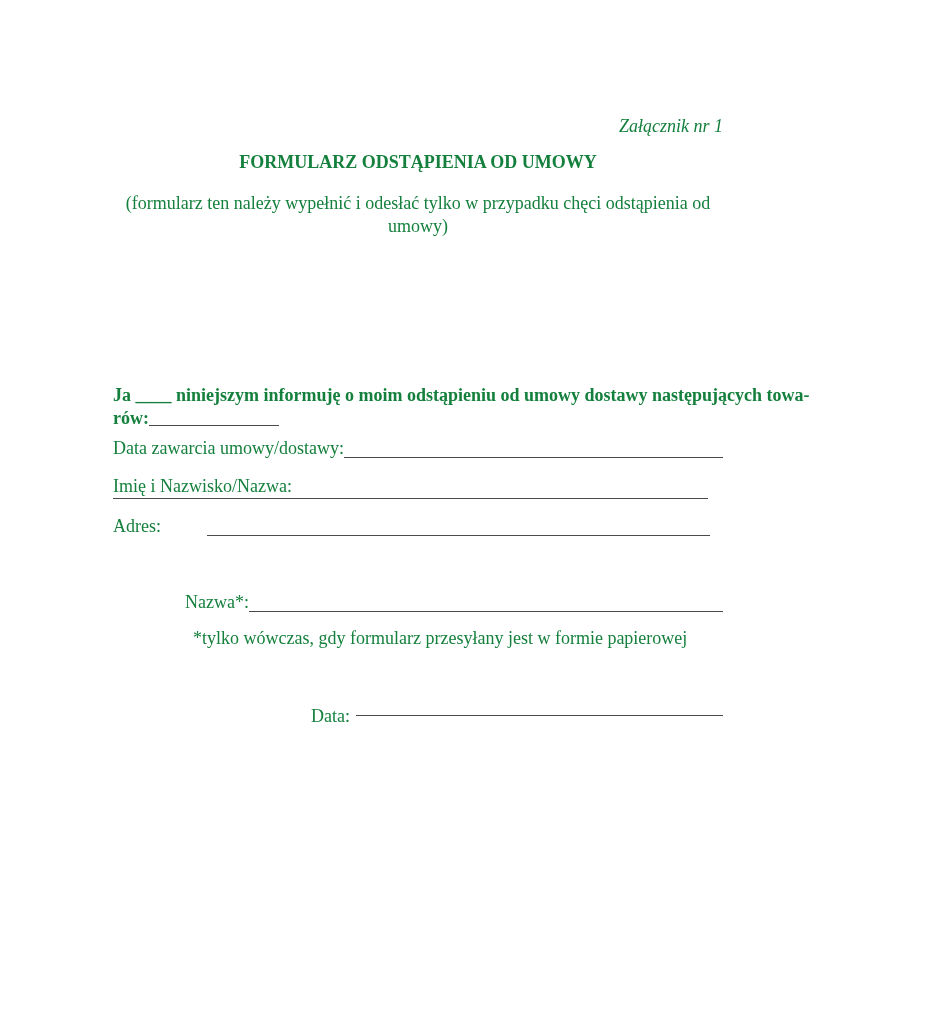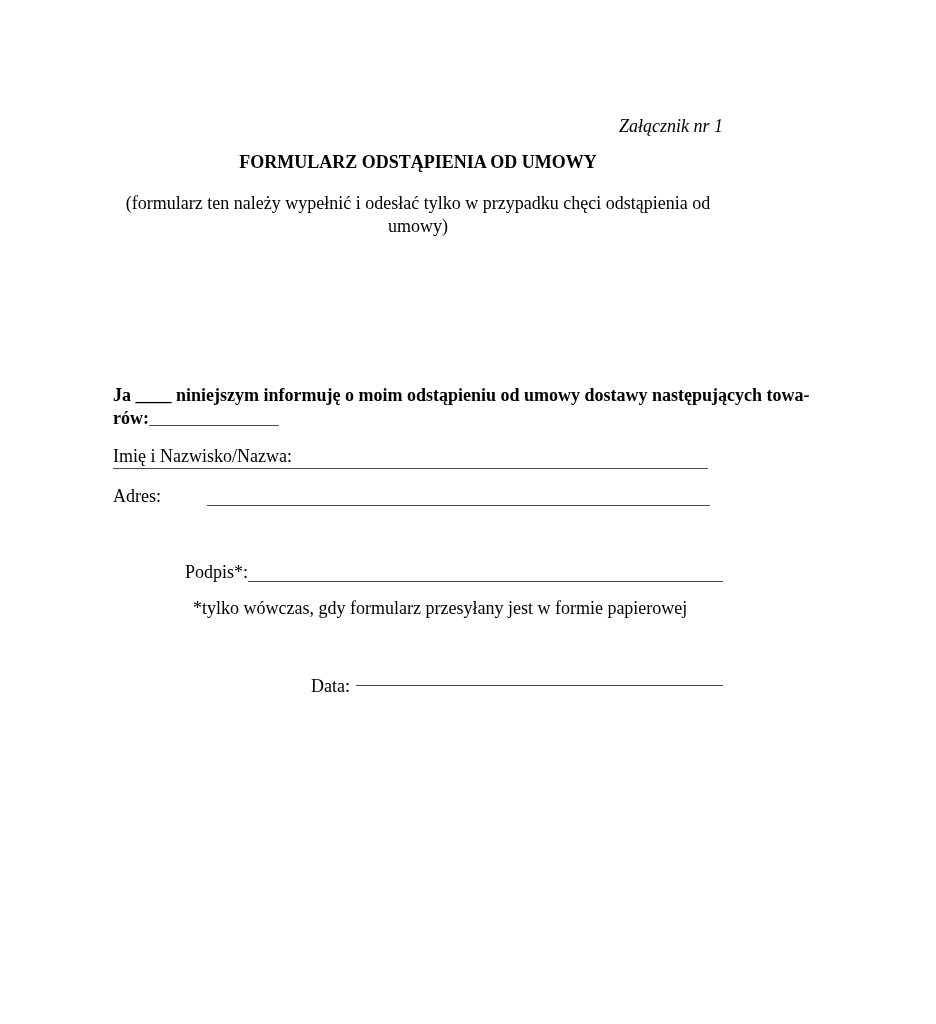--- a/index.html
+++ b/index.html
@@ -3,21 +3,21 @@
 <meta charset="utf-8">
 <style>
   html, body { margin: 0; padding: 0; background: #ffffff; }
   .page {
     position: relative;
     width: 828px;
     height: 1024px;
     background: #ffffff;
     font-family: "Liberation Serif", "DejaVu Serif", serif;
     font-size: 18px;
-    color: #000000;
+    color: #15803d;
     box-sizing: border-box;
     overflow: hidden;
   }
   .content {
     box-sizing: border-box;
     padding: 115px 105px 0 113px;
   }
   .attachment-label {
     text-align: right;
     font-style: italic;
@@ -77,33 +77,37 @@
 
     <h1 class="form-title">FORMULARZ ODSTĄPIENIA OD UMOWY</h1>
 
     <div class="form-subtitle">(formularz ten należy wypełnić i odesłać tylko w przypadku chęci odstąpienia od umowy)</div>
 
     <p class="intro">
       <span class="nowrap">Ja ____ niniejszym informuję o moim odstąpieniu od umowy dostawy następujących towa-</span><br>
       <span class="nowrap"><span>rów:</span><span class="blank-short"></span></span>
     </p>
 
+    <div class="field-row row-contract-date">
+      <span class="label">Data zawarcia umowy/dostawy:</span>
+      <span class="rule"></span>
+    </div>
 
     <div class="field-row row-name">
       <span class="label">Imię i Nazwisko/Nazwa:</span>
       <span class="rule"></span>
     </div>
 
     <div class="field-row row-address">
       <span class="label">Adres:</span>
       <span class="rule"></span>
     </div>
 
     <div class="field-row row-signature">
-      <span class="label">Podpis*:</span>
+      <span class="label">Nazwa*:</span>
       <span class="rule"></span>
     </div>
 
     <div class="signature-note">*tylko wówczas, gdy formularz przesyłany jest w formie papierowej</div>
 
     <div class="field-row row-date">
       <span class="label">Data:</span>
       <span class="rule"></span>
     </div>
 

